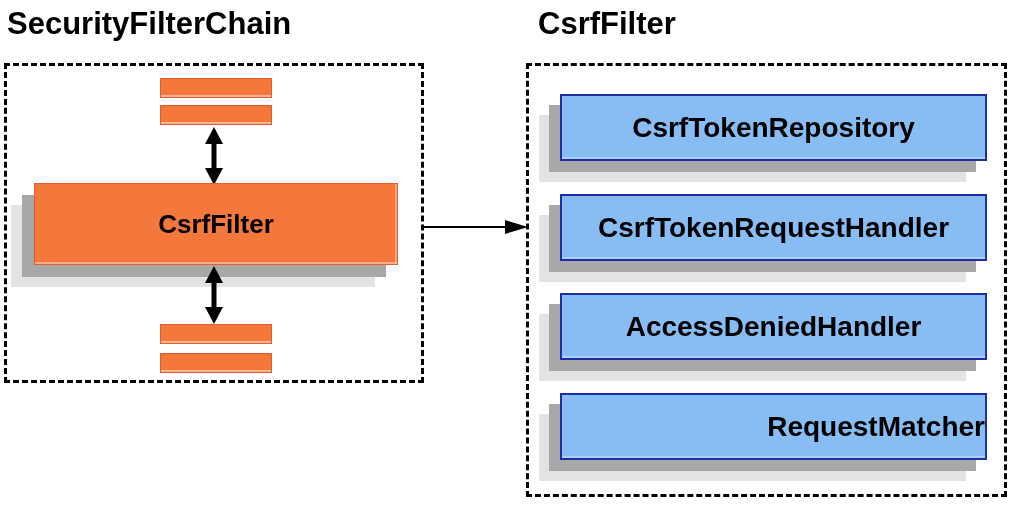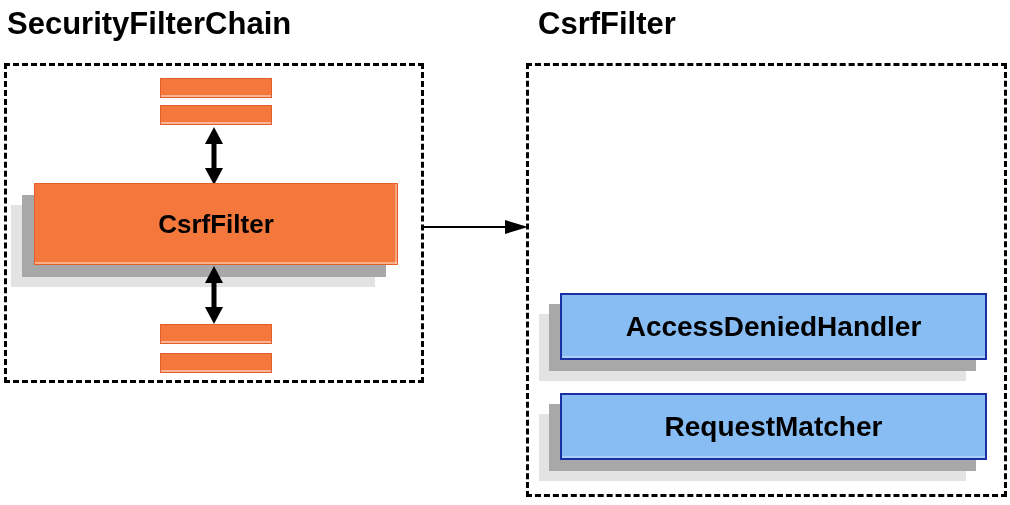--- a/index.html
+++ b/index.html
@@ -106,21 +106,21 @@
     background: var(--shadow-dark);
   }
   .component-box::after {
     content: ""; position: absolute; z-index: -2;
     left: -23px; top: 19px; width: 427px; height: 67px;
     background: var(--shadow-light);
   }
   #component-0 { top: 28px; }
   #component-1 { top: 128px; }
   #component-2 { top: 227px; align-items: center; }
-  #component-3 { top: 327px; }
+  #component-3 { top: 327px; justify-content: flex-end; }
 
   .varrow { position: absolute; left: 190px; }
   #v-arrow-top    { top: 61px; }
   #v-arrow-bottom { top: 200px; }
   #h-arrow { position: absolute; left: 421px; top: 219px; }
   svg { display: block; }
 </style>
 </head>
 <body>
 
@@ -155,21 +155,27 @@
     <div class="filter-bar" id="bar-bottom-2"></div>
   </div>
 
   <svg id="h-arrow" width="107" height="16" viewBox="0 0 107 16">
     <rect x="0" y="7" width="85" height="2" fill="#000"></rect>
     <polygon points="107,8 84,1 84,15" fill="#000"></polygon>
   </svg>
 
   <div class="dashed-group" id="right-group">
 
+    <div class="component-box" id="component-0">
+      <span>CsrfTokenRepository</span>
+    </div>
 
+    <div class="component-box" id="component-1">
+      <span>CsrfTokenRequestHandler</span>
+    </div>
 
     <div class="component-box" id="component-2">
       <span>AccessDeniedHandler</span>
     </div>
 
     <div class="component-box" id="component-3">
       <span>RequestMatcher</span>
     </div>
   </div>
 

